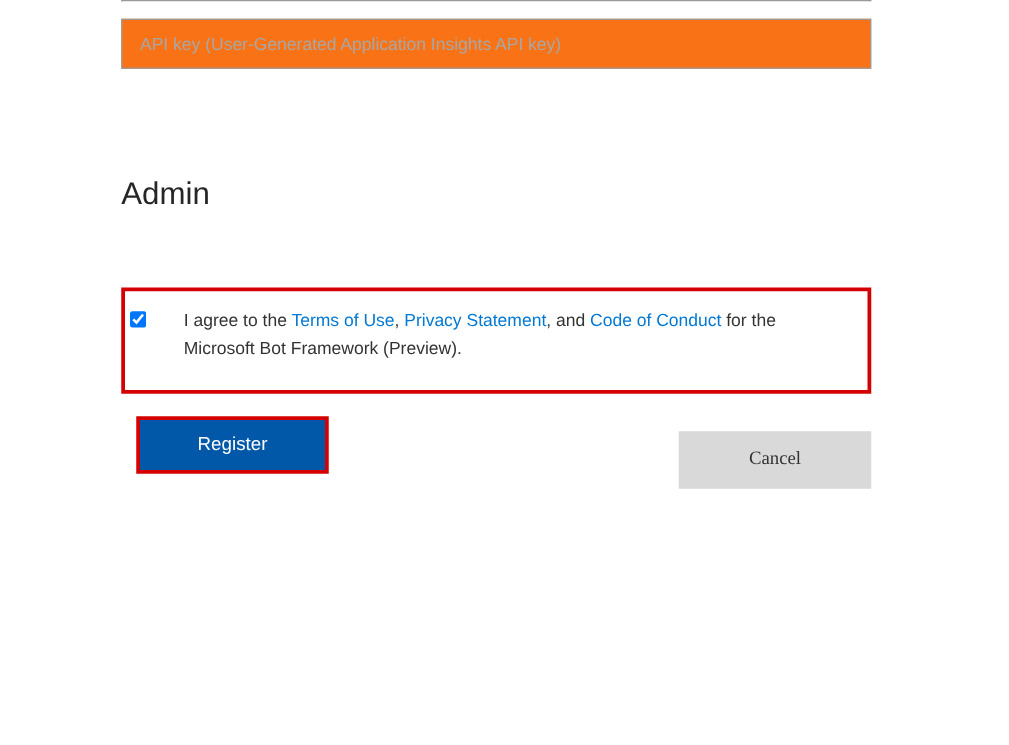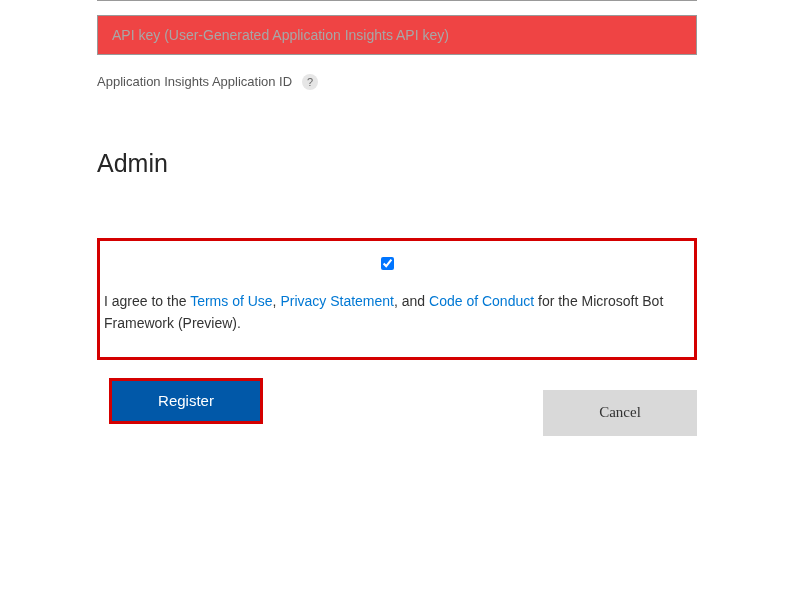--- a/index.html
+++ b/index.html
@@ -41,30 +41,30 @@
       cursor: pointer;
     }
     .text-input {
       width: 600px;
       height: 40px;
       border: 1px solid #999;
       padding: 0 14px;
       font-size: 14px;
       font-family: inherit;
       color: #333;
-      background: #ef4444;
+      background: #f97316;
     }
     .text-input::placeholder {
       color: #a7a7a7;
     }
     .section-heading {
       font-size: 25px;
       font-weight: 300;
       color: #262626;
-      margin-top: 54px;
+      margin-top: 86px;
       margin-bottom: 22px;
     }
     .owners-box {
       width: 600px;
       height: 40px;
       border: 1px solid #999;
       background: #fff;
       display: flex;
       align-items: center;
       padding: 0 12px;
@@ -73,23 +73,22 @@
       width: 200px;
       height: 16px;
       background: #d4d4d4;
     }
     .agreement-highlight {
       margin-top: 60px;
       border: 3px solid #d40000;
       padding: 12px 24px 22px 4px;
       width: 600px;
       display: flex;
-      align-items: center;
-      gap: 20px;
-      flex-direction: column;
+      align-items: flex-start;
+      gap: 30px;
     }
     .agreement-highlight input[type="checkbox"] {
       margin-top: 4px;
       width: 13px;
       height: 13px;
     }
     .agreement-text {
       font-size: 14px;
       line-height: 1.6;
       color: #333;
@@ -143,24 +142,20 @@
 <body>
 
 <div class="form-container">
   <div class="top-cut-input"></div>
 
   <div class="field-group" style="margin-top:14px;">
     <input type="text" class="text-input" placeholder="API key (User-Generated Application Insights API key)" style="">
   </div>
 
   <div class="field-group">
-    <div>
-      <span class="field-label">Application Insights Application ID</span>
-      <span class="help-icon">?</span>
-    </div>
   </div>
 
   <h2 class="section-heading">Admin</h2>
 
 
   <div class="agreement-highlight">
     <input type="checkbox" checked="" style="">
     <div class="agreement-text">
       <span>I agree to the </span><a href="#">Terms of Use</a><span>, </span><a href="#">Privacy Statement</a><span>, and </span><a href="#">Code of Conduct</a><span> for the Microsoft Bot Framework (Preview).</span>
     </div>

